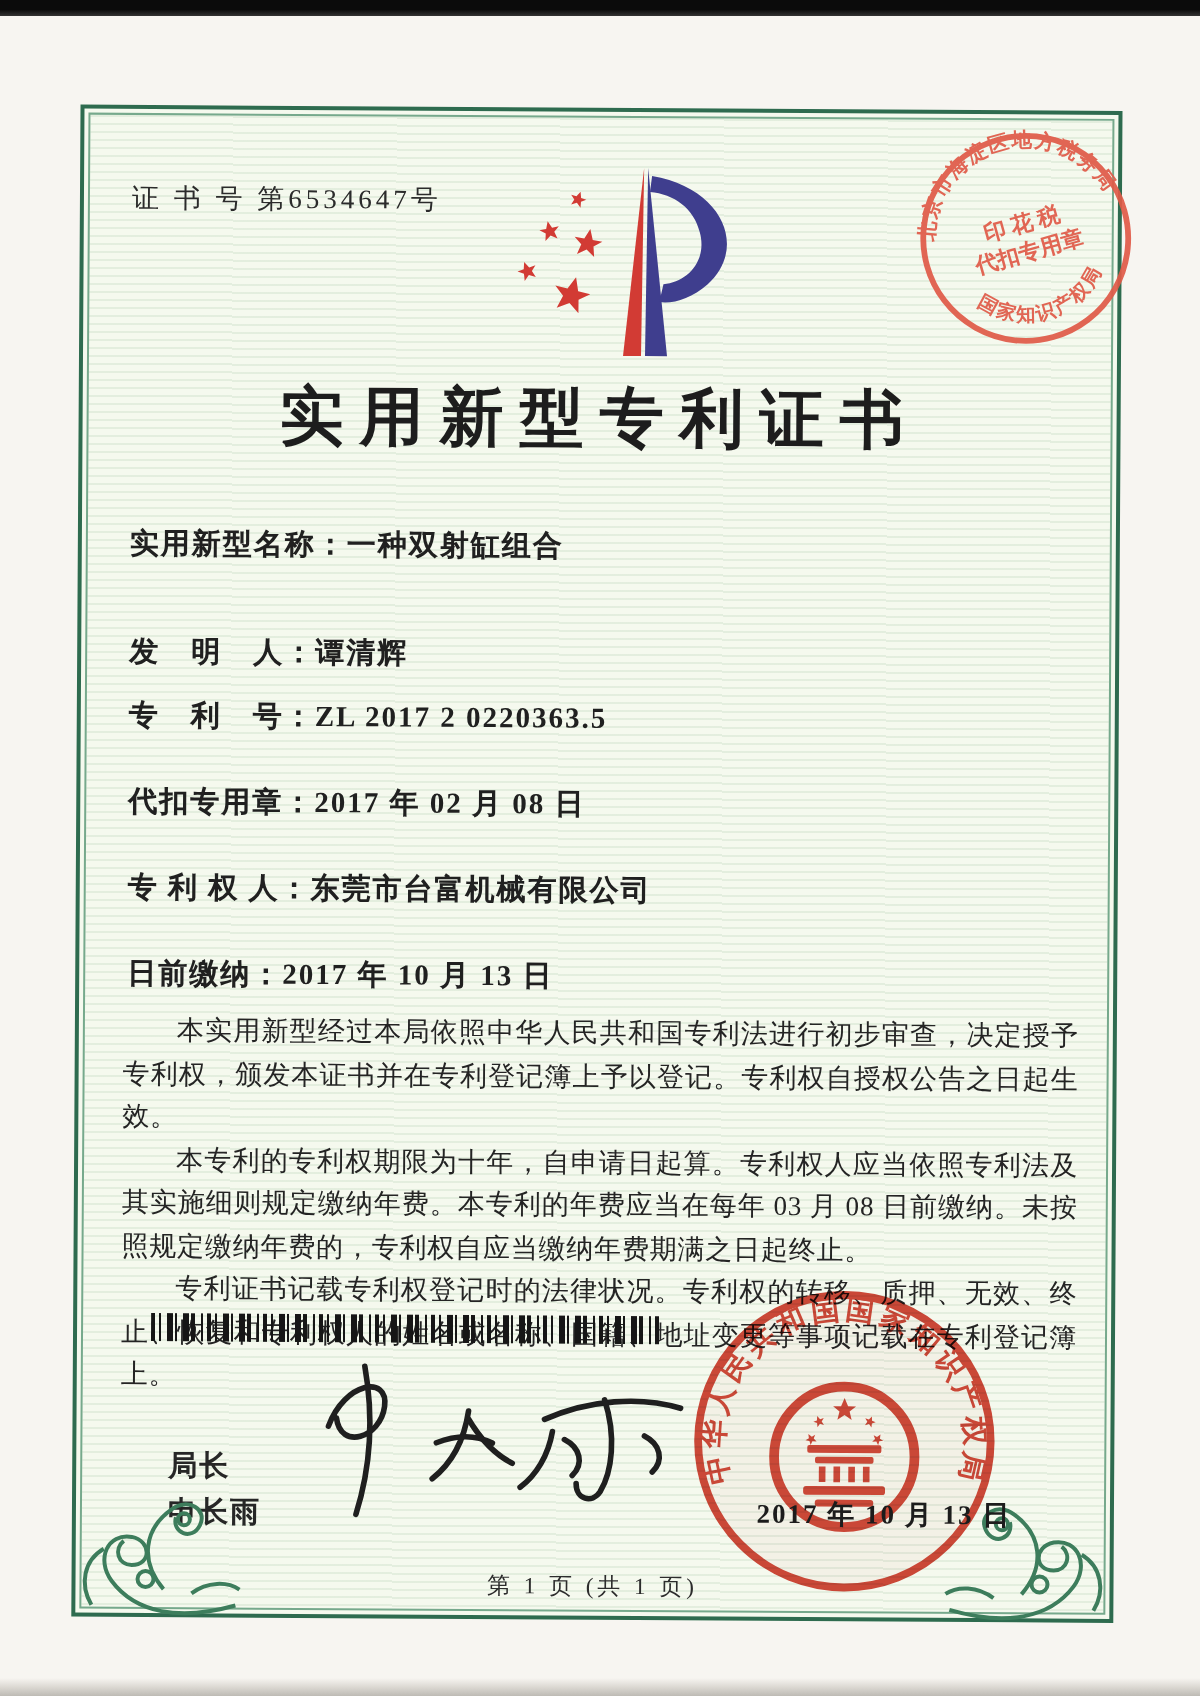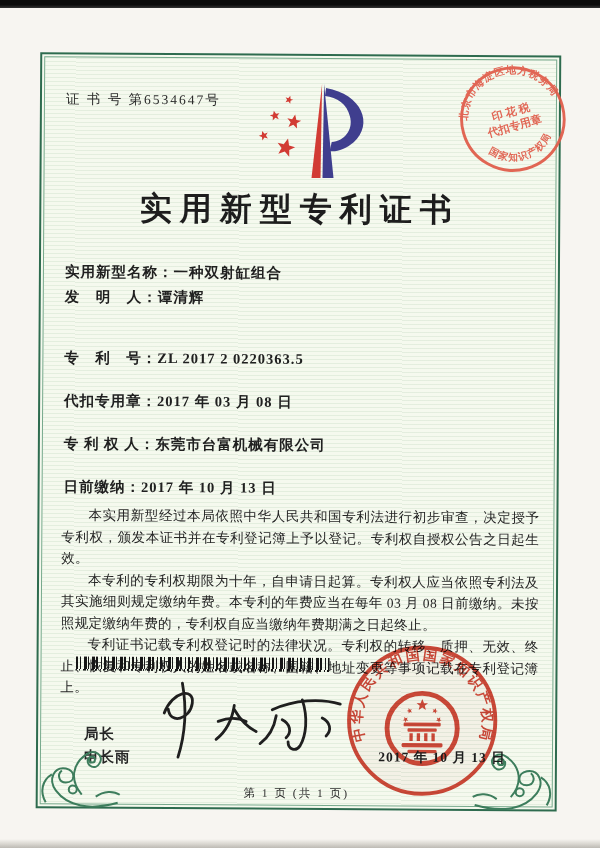--- a/index.html
+++ b/index.html
@@ -19,21 +19,21 @@
   .frame-inner{position:absolute;inset:2px;border:1px solid #76a98c;
          background:repeating-linear-gradient(180deg,rgba(120,170,125,.14) 0 1px,rgba(0,0,0,0) 1px 4px);}
   .content{position:absolute;inset:0;}
   .certno{position:absolute;left:24px;top:36px;font-size:13.5px;letter-spacing:2px;color:#2b2b2b;}
   .logo{position:absolute;left:200px;top:22px;width:136px;height:108px;}
   .taxstamp{position:absolute;left:413px;top:4px;width:116px;height:116px;
             transform:rotate(-16deg);opacity:.92;}
   .title{position:absolute;left:0;top:132px;width:100%;text-align:center;
          font-size:32px;font-weight:bold;letter-spacing:8px;color:#1d1d1d;}
   .fld{position:absolute;left:24px;font-size:14.5px;font-weight:600;letter-spacing:1px;color:#202020;white-space:nowrap;}
-  .f0{top:208px}.f1{top:233px}.f2{top:294px}.f3{top:337px}.f4{top:380px}.f5{top:423px}
+  .f0{top:208px}.f1{top:262px}.f2{top:294px}.f3{top:337px}.f4{top:380px}.f5{top:423px}
   .paras{position:absolute;left:22px;top:450px;width:478px;font-size:13.5px;line-height:21.5px;
          text-align:justify;color:#242424;letter-spacing:.4px;}
   .paras p{margin:0;text-indent:2em;}
   .barcode{position:absolute;left:37px;top:602px;width:254px;height:14px;
     background:repeating-linear-gradient(90deg,
       #161616 0 2px,rgba(0,0,0,0) 2px 4px,
       #161616 4px 5px,rgba(0,0,0,0) 5px 8px,
       #161616 8px 11px,rgba(0,0,0,0) 11px 12px,
       #161616 12px 13px,rgba(0,0,0,0) 13px 16px,
       #161616 16px 19px,rgba(0,0,0,0) 19px 20px,
@@ -92,21 +92,21 @@
           </text>
           <text x="0" y="-4" text-anchor="middle" font-size="11.5" font-weight="bold" fill="#e05a48">印 花 税</text>
           <text x="0" y="11" text-anchor="middle" font-size="11.5" font-weight="bold" fill="#e05a48">代扣专用章</text>
         </svg>
 
         <div class="title">实用新型专利证书</div>
 
         <div class="fld f0"><span>实用新型名称：</span><span>一种双射缸组合</span></div>
         <div class="fld f1"><span>发　明　人：</span><span>谭清辉</span></div>
         <div class="fld f2"><span>专　利　号：</span><span>ZL 2017 2 0220363.5</span></div>
-        <div class="fld f3"><span>代扣专用章：</span><span>2017 年 03 月 08 日</span></div>
+        <div class="fld f3"><span>代扣专用章：</span><span>2017 年 02 月 08 日</span></div>
         <div class="fld f4"><span>专 利 权 人：</span><span>东莞市台富机械有限公司</span></div>
         <div class="fld f5"><span>日前缴纳：</span><span>2017 年 10 月 13 日</span></div>
 
         <div class="paras">
           <p>本实用新型经过本局依照中华人民共和国专利法进行初步审查，决定授予专利权，颁发本证书并在专利登记簿上予以登记。专利权自授权公告之日起生效。</p>
           <p>本专利的专利权期限为十年，自申请日起算。专利权人应当依照专利法及其实施细则规定缴纳年费。本专利的年费应当在每年 03 月 08 日前缴纳。未按照规定缴纳年费的，专利权自应当缴纳年费期满之日起终止。</p>
           <p>专利证书记载专利权登记时的法律状况。专利权的转移、质押、无效、终止、恢复和专利权人的姓名或名称、国籍、地址变更等事项记载在专利登记簿上。</p>
         </div>
 
         <div class="barcode"></div>

